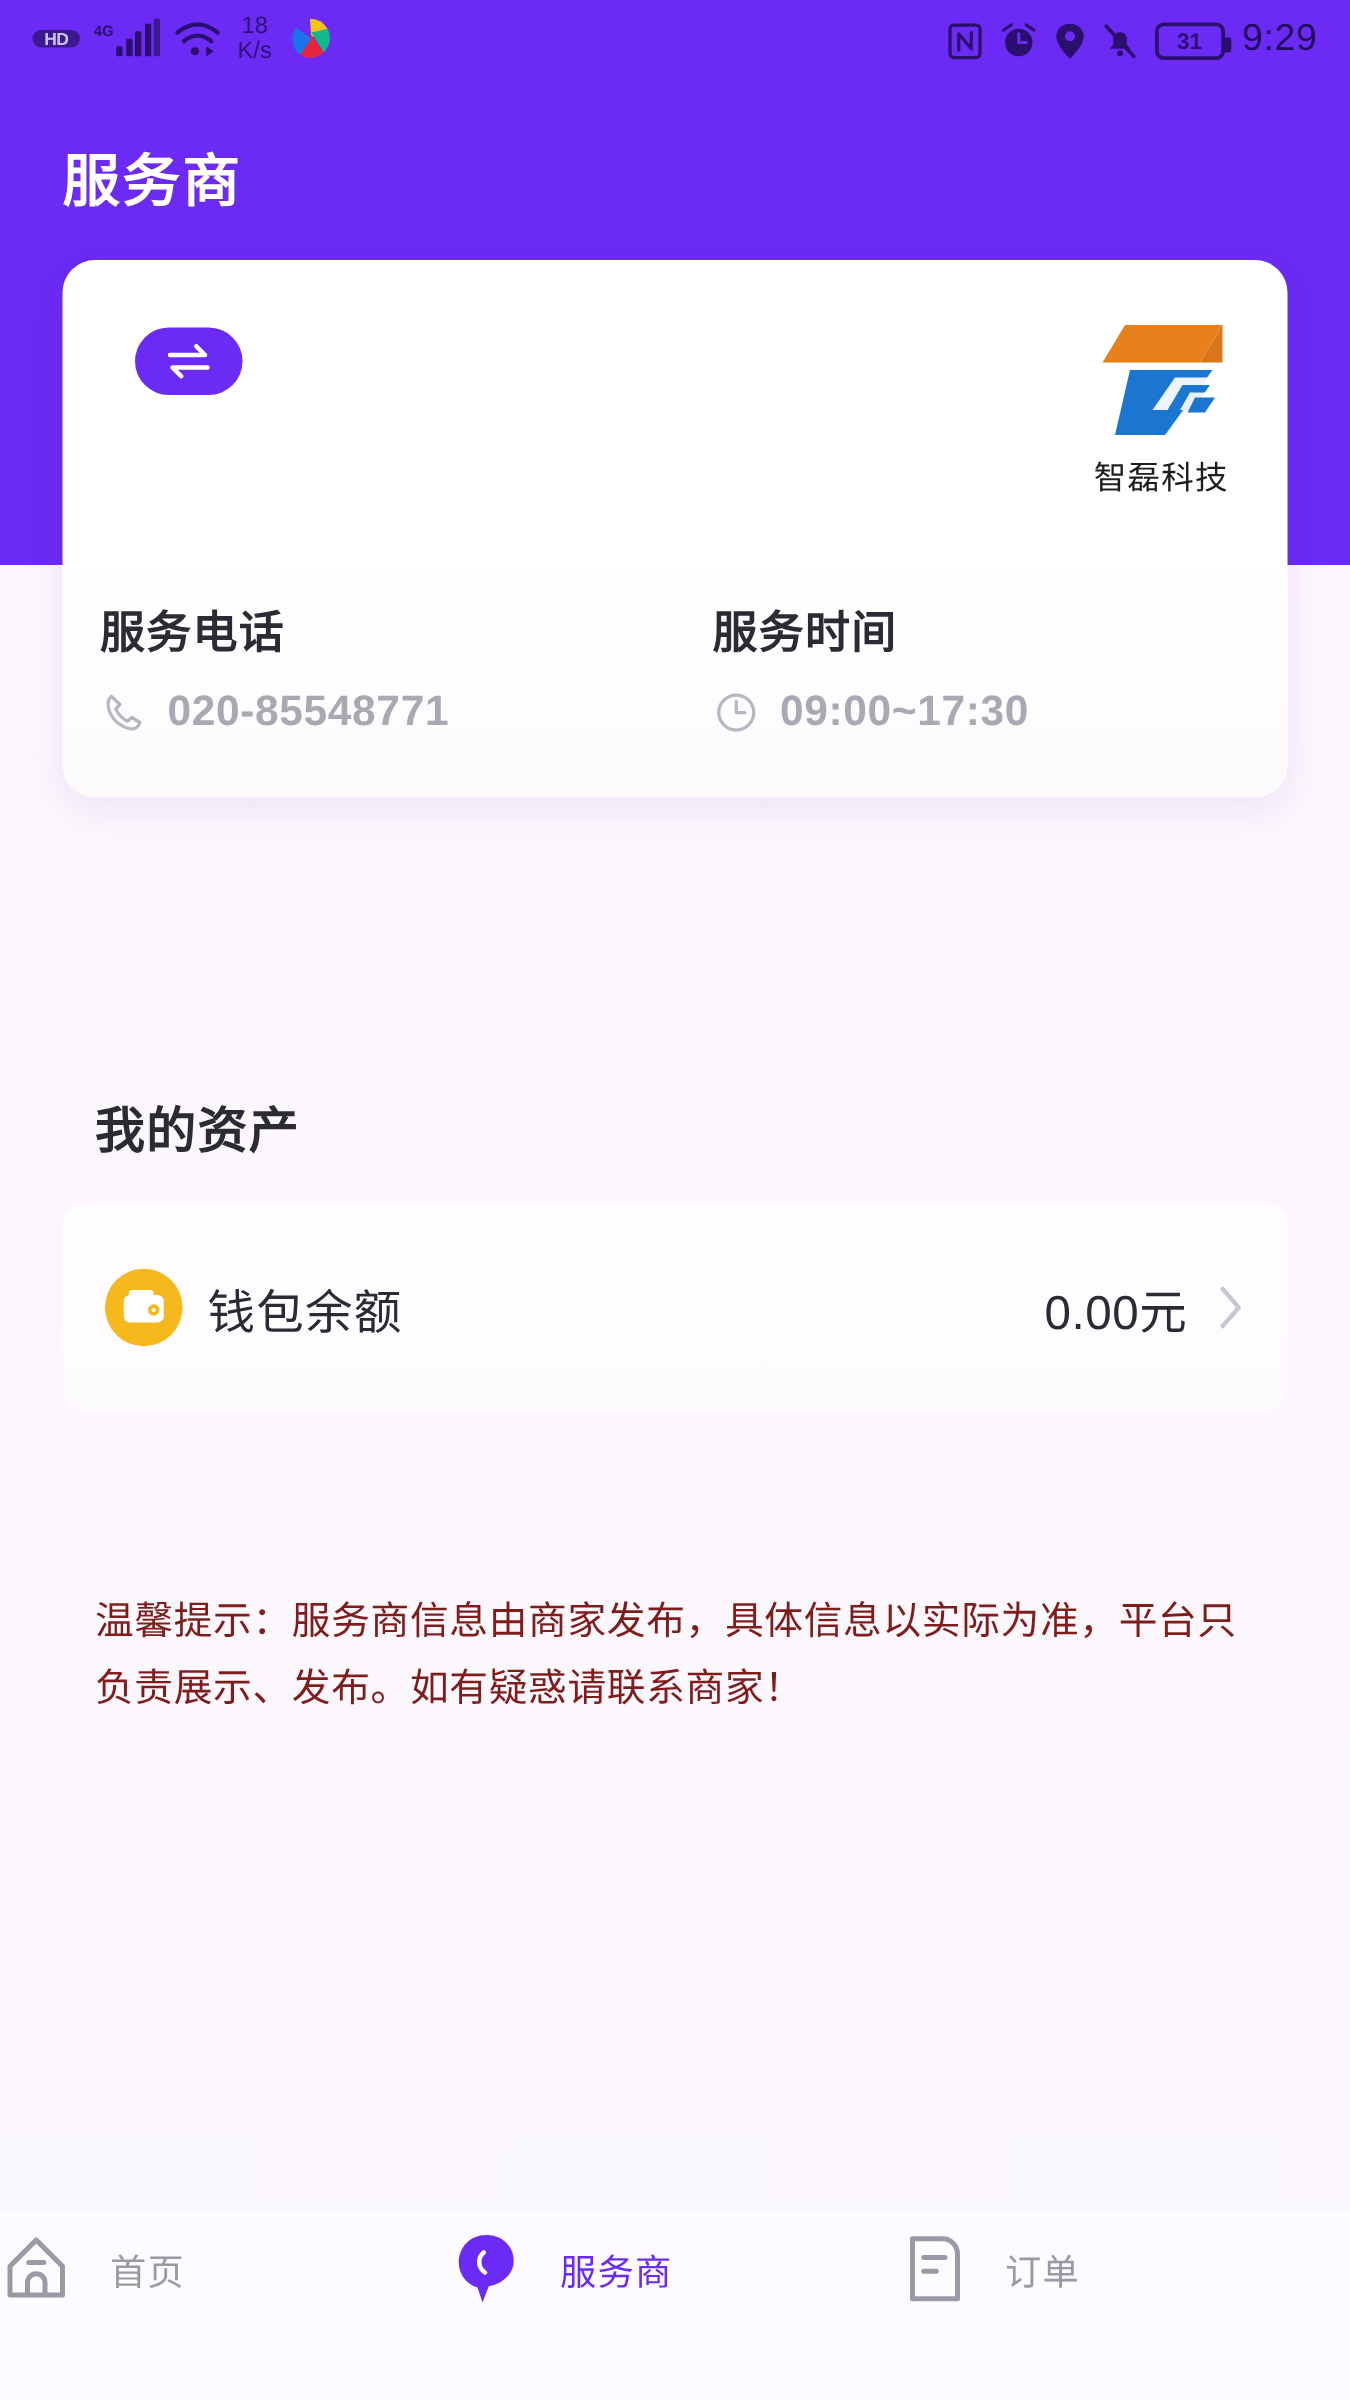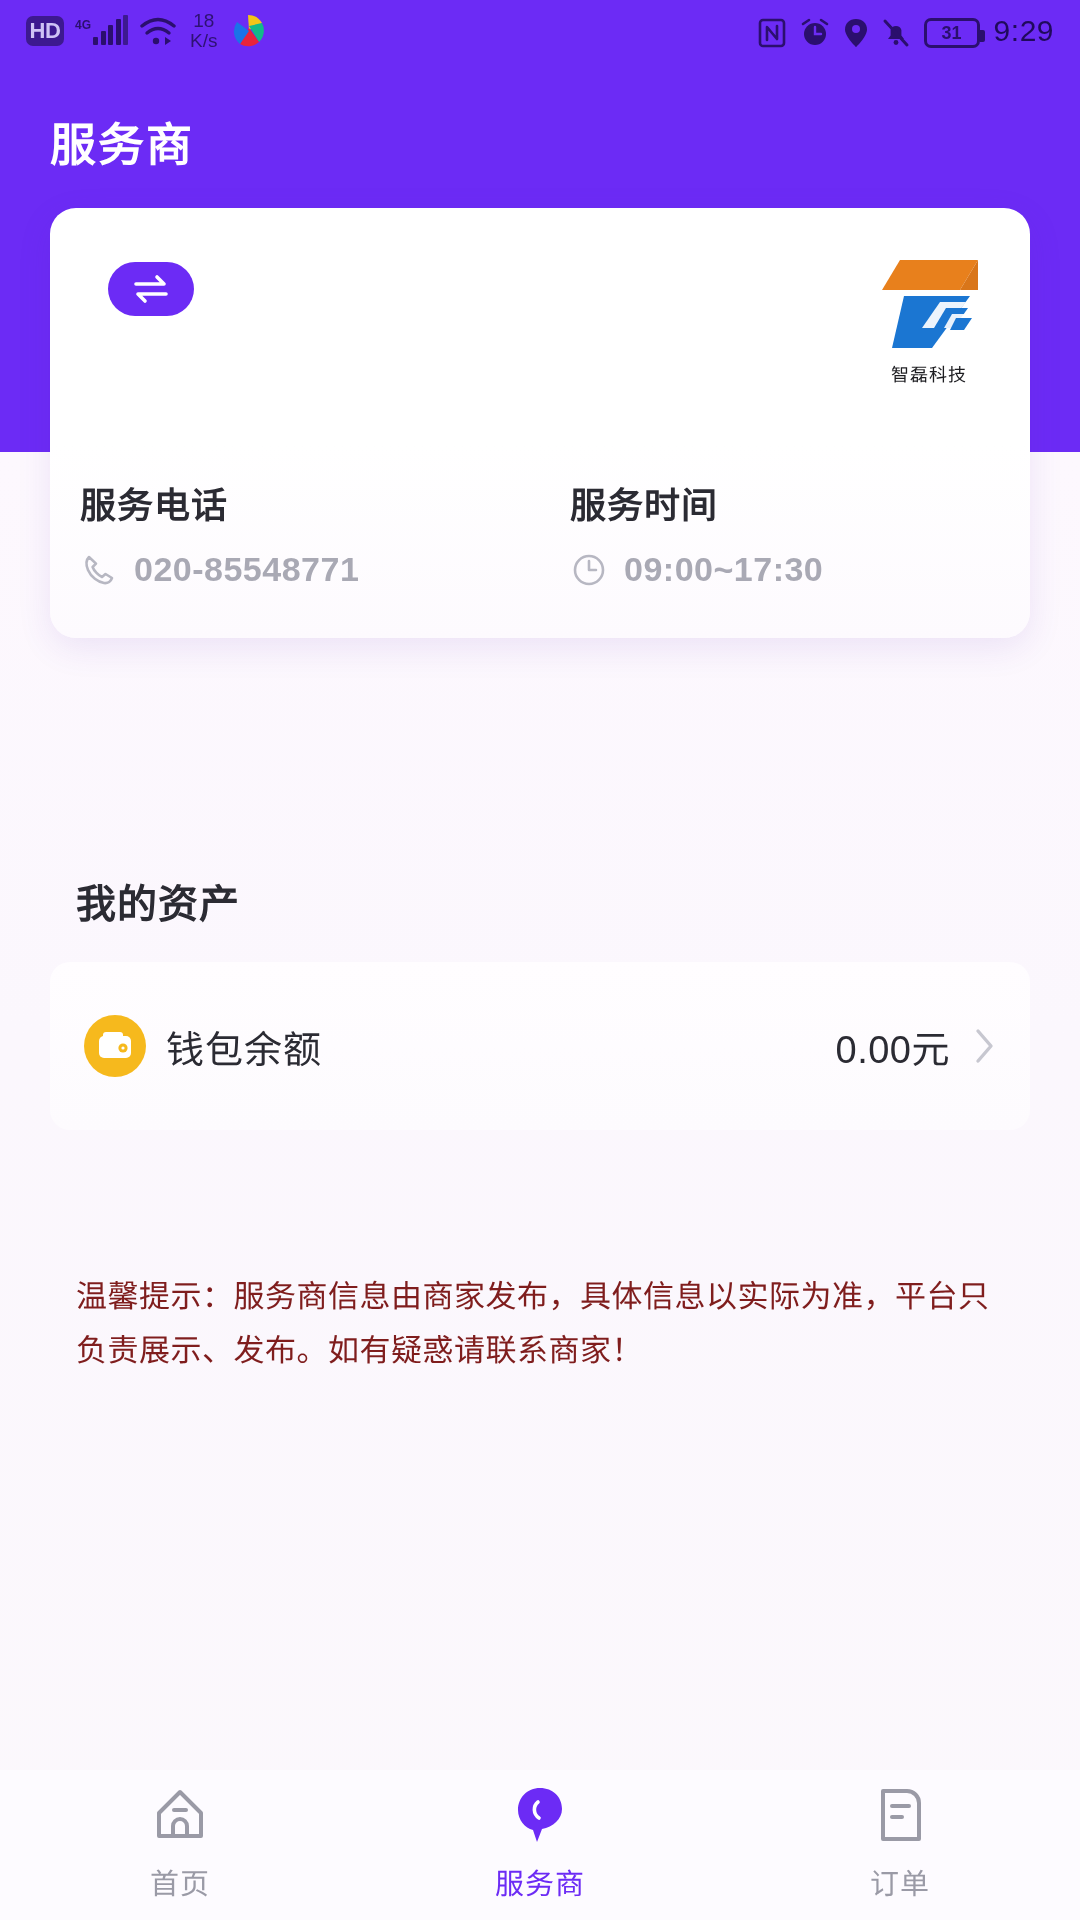--- a/index.html
+++ b/index.html
@@ -23,23 +23,23 @@
 
   
   .status-bar {
     position:absolute; left:0; top:0; width:1080px; height:62px;
     display:flex; align-items:center; justify-content:space-between;
     padding:0 26px;
   }
   .sb-left { display:flex; align-items:center; gap:11px; }
   .sb-right { display:flex; align-items:flex-end; gap:14px; }
   .hd-badge {
-    width:38px; height:30px; border-radius:7px;
+    width:38px; height:14px; border-radius:7px;
     background:#3d1990; color:#cfc3f5;
-    font-size:22px; font-weight:bold;
+    font-size:14px; font-weight:bold;
     display:flex; align-items:center; justify-content:center;
     letter-spacing:-0.5px;
   }
   .net-group { display:flex; align-items:flex-end; gap:2px; position:relative; }
   .net-label {
     font-size:12px; color:#2b0f6e; font-weight:bold;
     position:relative; top:-13px;
   }
   .bars { display:flex; align-items:flex-end; gap:2.5px; height:28px; }
   .bars i { display:block; width:5px; background:#2b0f6e; border-radius:1px; }
@@ -92,21 +92,21 @@
     margin-left:28px; margin-top:6px;
     width:86px; height:54px; border-radius:27px; background:#6c2bf5;
     display:flex; align-items:center; justify-content:center;
     flex:0 0 auto;
   }
   .brand-block {
     margin-left:auto; text-align:center; padding-right:16px;
   }
   .brand-mark { width:110px; height:96px; }
   .brand-name {
-    margin-top:4px; font-size:18px; color:#1d1d21; font-weight:500;
+    margin-top:4px; font-size:26px; color:#1d1d21; font-weight:500;
     letter-spacing:1px;
   }
 
   
   .pc-contacts {
     position:absolute; left:30px; top:268px; right:30px; display:flex;
   }
   .contact-col { width:50%; }
   .contact-col.second { padding-left:30px; }
   .contact-label {
@@ -152,21 +152,21 @@
     font-size:31px; line-height:54px; color:#7f1d1d; letter-spacing:0.5px;
   }
 
   
   .tabbar {
     position:absolute; left:0; bottom:0; width:1080px; height:150px;
     background:#fdfbff;
     display:flex; align-items:flex-start; padding-top:14px;
   }
   .tab {
-    flex:1; display:flex; flex-direction:column; align-items:center; gap:14px;text-align:center;
+    flex:1; display:flex; align-items:center; gap:30px;text-align:center;
   }
   .tab-label { font-size:29px; color:#9a9aa6; letter-spacing:1px; }
   .tab.active .tab-label { color:#6c2bf5; }
   .tab-icon { height:62px; display:flex; align-items:center; justify-content:center; }
 </style>
 </head>
 <body>
 
 <div class="screen">
 

